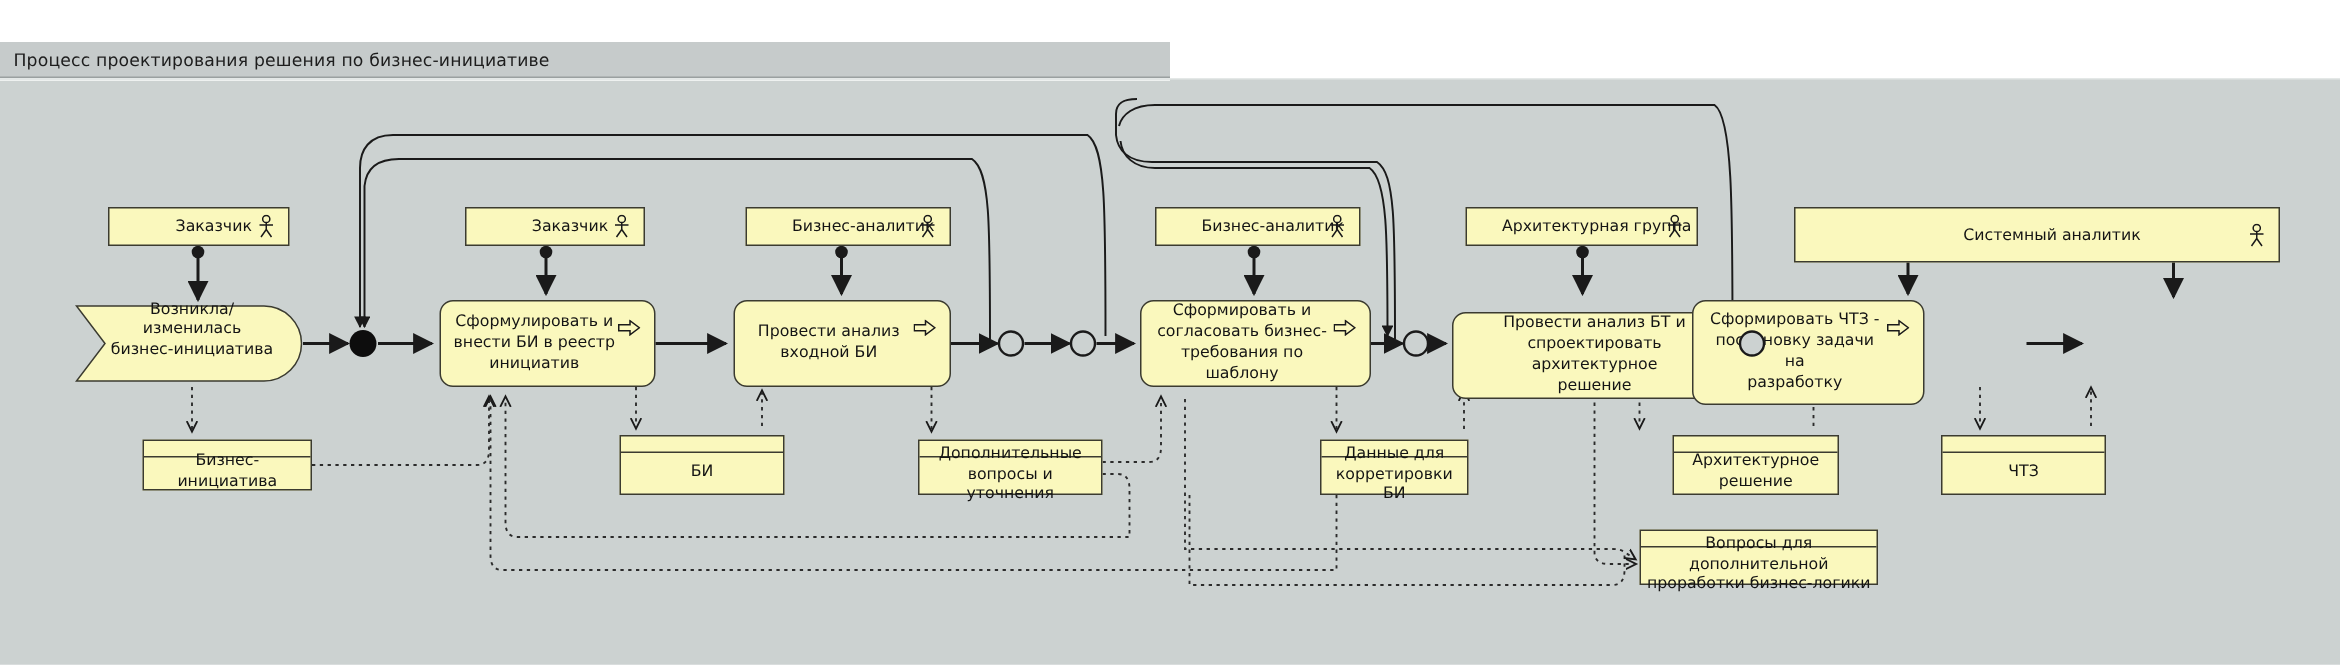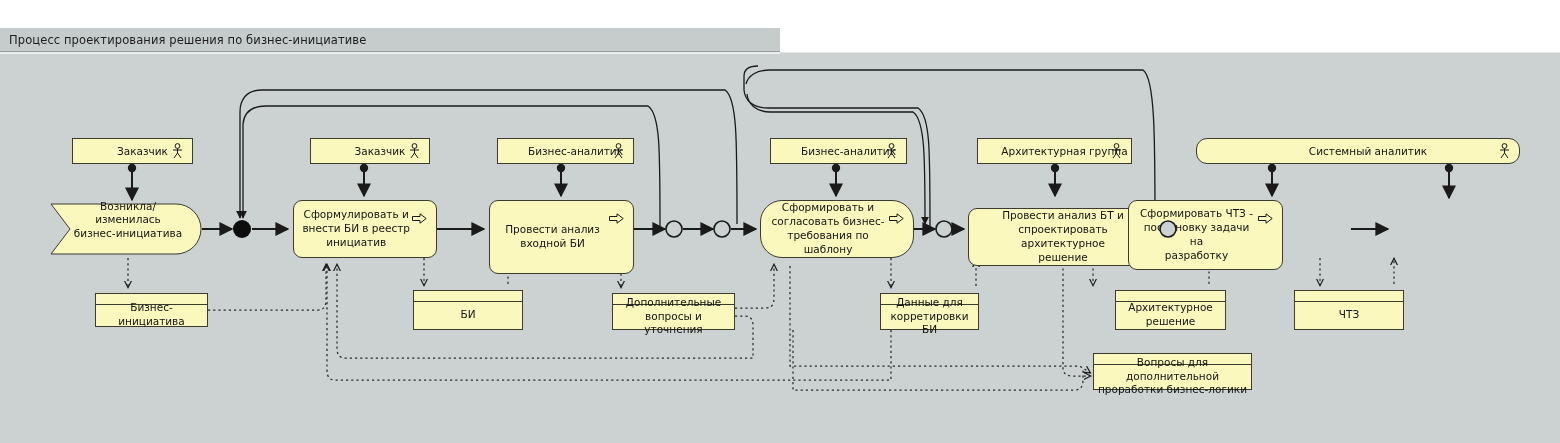--- a/index.html
+++ b/index.html
@@ -199,41 +199,41 @@
       <path d="M5.5 5.6 V10 M1 7 H10 M5.5 10 L2 15 M5.5 10 L9 15" fill="none" stroke="#1a1a1a" stroke-width="1"></path>
     </svg>
   </div>
   <div class="node actor" style="left:977px;top:110px;width:155px;height:26px;">
     <span class="lbl">Архитектурная группа</span>
     <svg class="stick" width="11" height="16" viewBox="0 0 11 16">
       <circle cx="5.5" cy="3" r="2.4" fill="none" stroke="#1a1a1a" stroke-width="1"></circle>
       <path d="M5.5 5.6 V10 M1 7 H10 M5.5 10 L2 15 M5.5 10 L9 15" fill="none" stroke="#1a1a1a" stroke-width="1"></path>
     </svg>
   </div>
-  <div class="node actor" style="left:1196px;top:110px;width:324px;height:26px;border-radius:11px;">
+  <div class="node actor" style="left:1196px;top:110px;width:324px;height:37px;">
     <span class="lbl">Системный аналитик</span>
     <svg class="stick" width="11" height="16" viewBox="0 0 11 16">
       <circle cx="5.5" cy="3" r="2.4" fill="none" stroke="#1a1a1a" stroke-width="1"></circle>
       <path d="M5.5 5.6 V10 M1 7 H10 M5.5 10 L2 15 M5.5 10 L9 15" fill="none" stroke="#1a1a1a" stroke-width="1"></path>
     </svg>
   </div>
 
   <div class="node process" style="left:293px;top:172px;width:144px;height:58px;justify-content:flex-end;">
     <span>Сформулировать и<br>внести БИ в реестр<br>инициатив</span>
     <svg class="parrow" width="15" height="11" viewBox="0 0 15 11">
       <path d="M0.5 3.5 H8 V0.8 L14.2 5.5 L8 10.2 V7.5 H0.5 Z" fill="#faf8bd" stroke="#1a1a1a" stroke-width="1"></path>
     </svg>
   </div>
-  <div class="node process" style="left:489px;top:172px;width:145px;height:74px;">
+  <div class="node process" style="left:489px;top:172px;width:145px;height:58px;">
     <span>Провести анализ<br>входной БИ</span>
     <svg class="parrow" width="15" height="11" viewBox="0 0 15 11">
       <path d="M0.5 3.5 H8 V0.8 L14.2 5.5 L8 10.2 V7.5 H0.5 Z" fill="#faf8bd" stroke="#1a1a1a" stroke-width="1"></path>
     </svg>
   </div>
-  <div class="node process" style="left:760px;top:172px;width:154px;height:58px;border-radius:22px;">
+  <div class="node process" style="left:760px;top:172px;width:154px;height:58px;">
     <span>Сформировать и<br>согласовать  бизнес-<br>требования по шаблону</span>
     <svg class="parrow" width="15" height="11" viewBox="0 0 15 11">
       <path d="M0.5 3.5 H8 V0.8 L14.2 5.5 L8 10.2 V7.5 H0.5 Z" fill="#faf8bd" stroke="#1a1a1a" stroke-width="1"></path>
     </svg>
   </div>
   <div class="node process" style="left:968px;top:180px;width:188px;height:58px;padding-left:28px;">
     <span>Провести анализ БТ и<br>спроектировать<br>архитектурное решение</span>
     <svg class="parrow" width="15" height="11" viewBox="0 0 15 11">
       <path d="M0.5 3.5 H8 V0.8 L14.2 5.5 L8 10.2 V7.5 H0.5 Z" fill="#faf8bd" stroke="#1a1a1a" stroke-width="1"></path>
     </svg>

